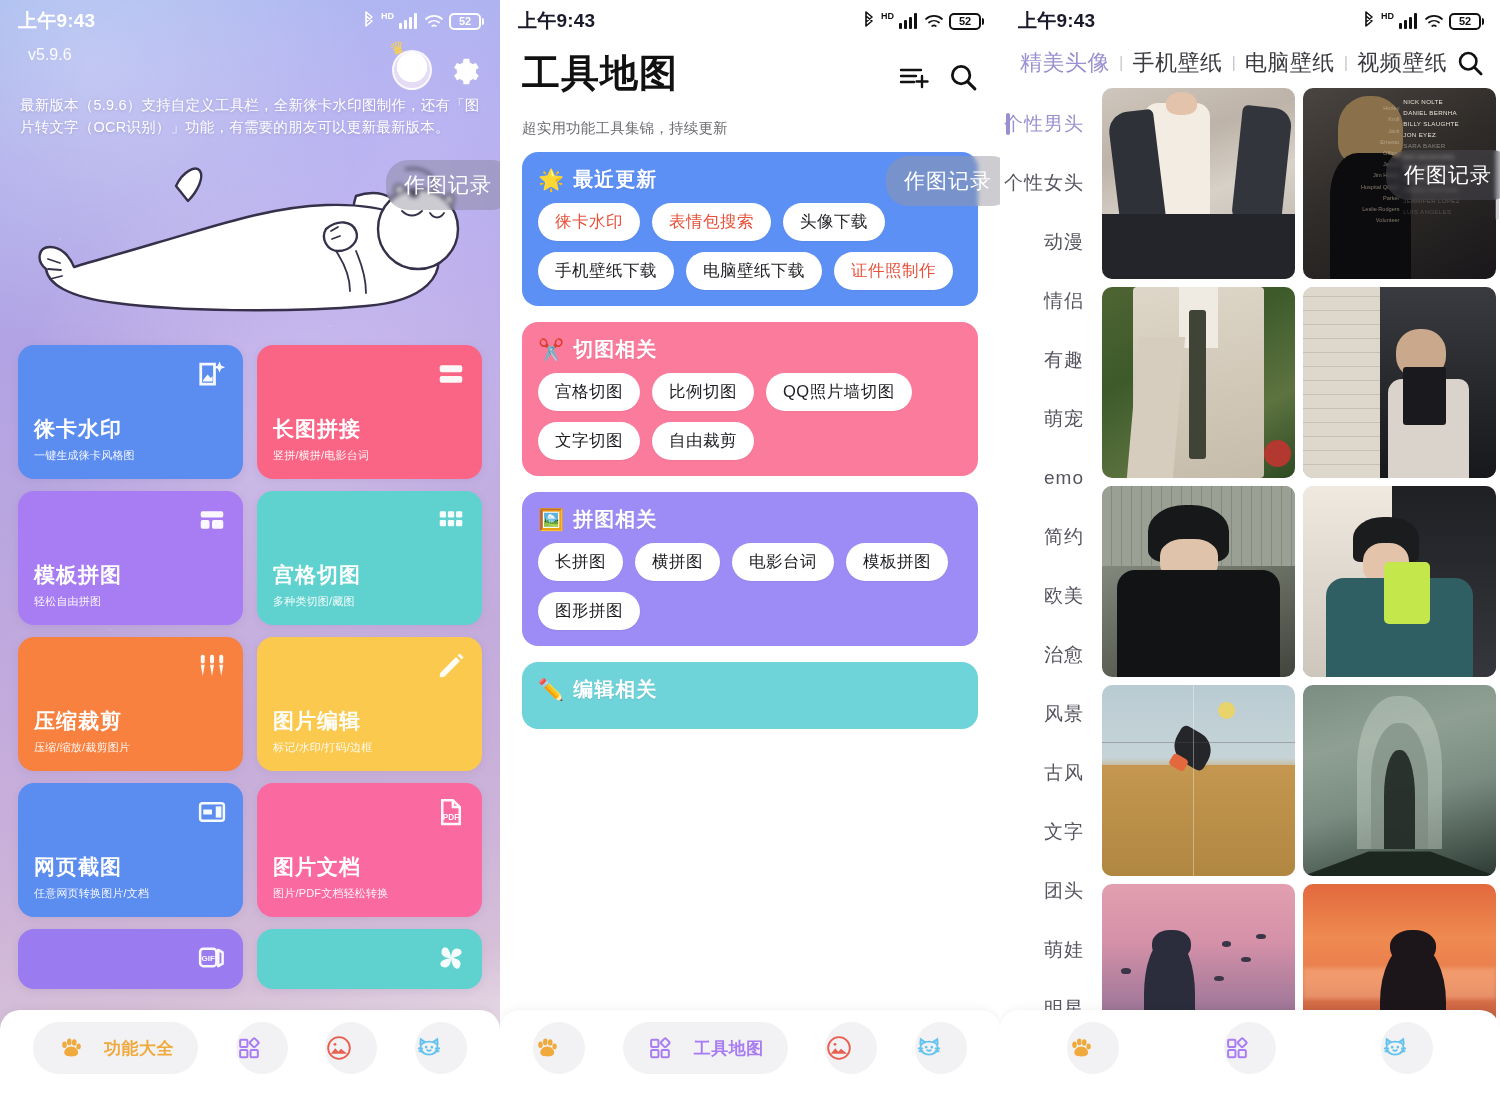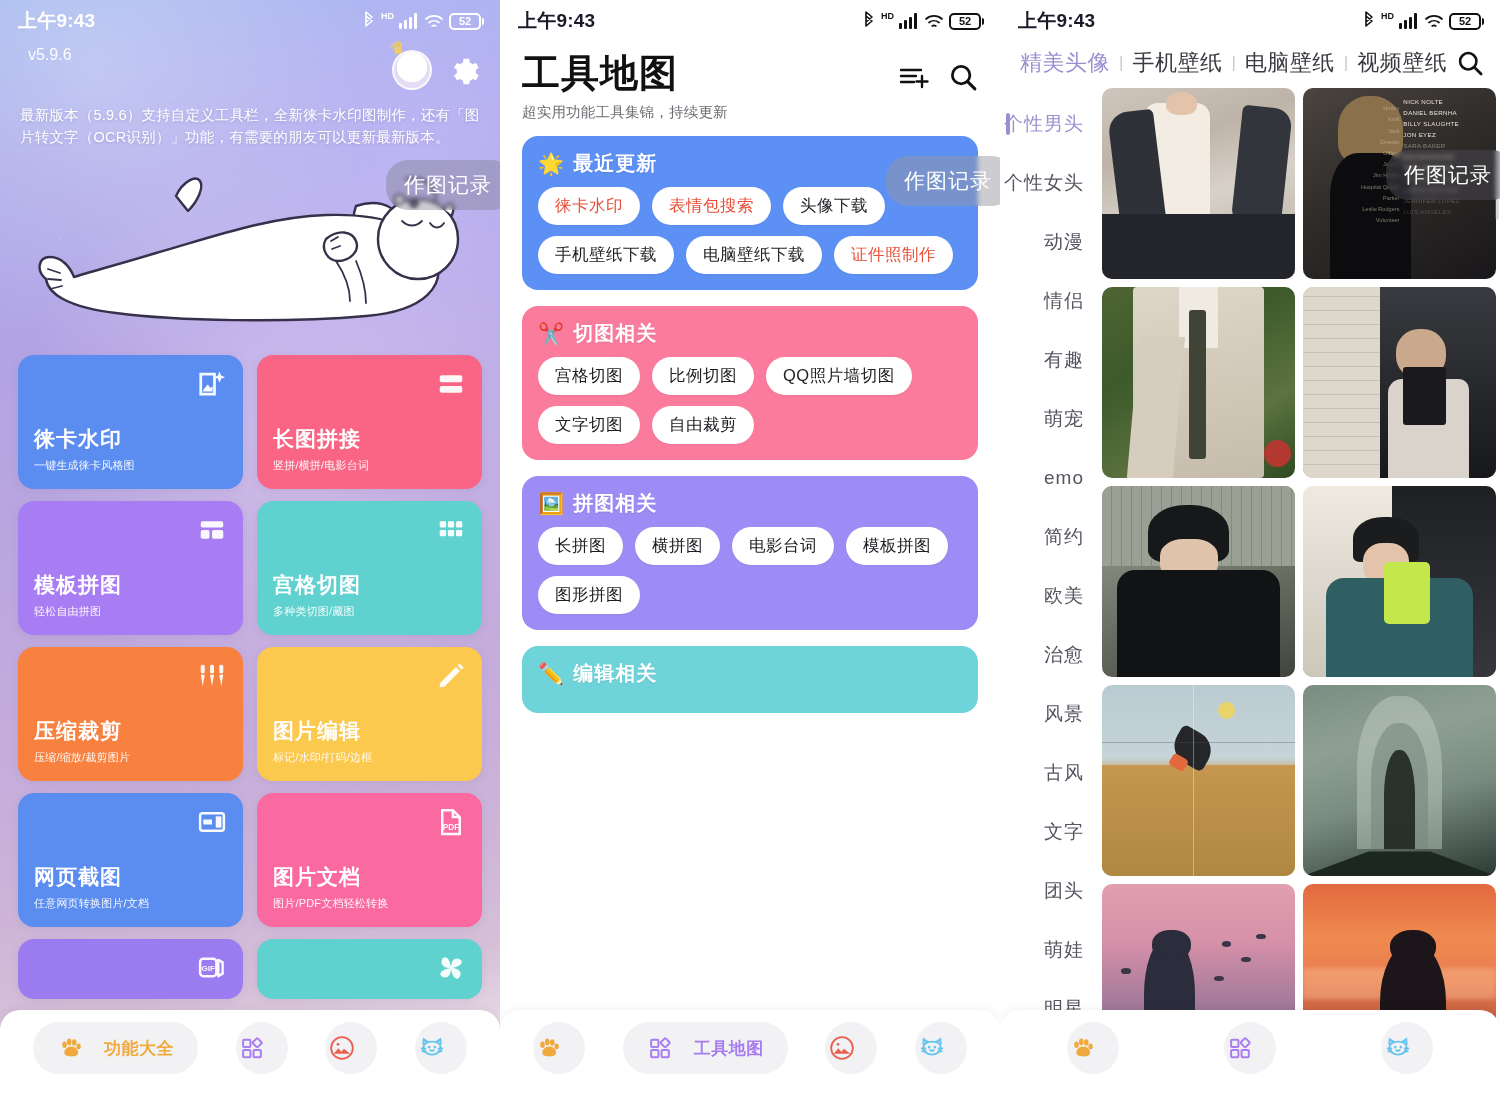--- a/index.html
+++ b/index.html
@@ -51,21 +51,21 @@
     text-shadow:0 1px 4px rgba(90,70,140,.25); }
   .s1-ver { font-size:16px; margin-left:8px; opacity:.95; font-weight:400; }
   .s1-headicons { display:flex; align-items:center; gap:14px; padding-top:4px; }
   .avatar { position:relative; width:40px; height:40px; border-radius:50%;
     background:radial-gradient(circle at 50% 42%, #fff 0 54%, #e5dcf6 56% 100%);
     border:2px solid rgba(255,255,255,.8); display:flex; align-items:center; justify-content:center; }
   .avatar .crown { position:absolute; top:-12px; left:-4px; font-size:17px; line-height:1;
     color:#ffd23f; transform:rotate(-18deg); }
   .avatar .face { font-size:20px; line-height:1; }
   .gear { width:34px; height:34px; color:#fff; }
-  .s1-desc { margin-top:14px; font-size:14.5px; line-height:1.55; color:#ffffff;
+  .s1-desc { margin-top:4px; font-size:14.5px; line-height:1.55; color:#ffffff;
     text-shadow:0 1px 3px rgba(100,80,150,.28); letter-spacing:.2px; }
 
   .floatbtn { position:absolute; right:-14px; border-radius:22px;
     background:rgba(120,120,135,.42); color:#fff; font-size:21px; letter-spacing:1px;
     padding:11px 22px 11px 18px; z-index:14; backdrop-filter:blur(2px); }
   .s1 .floatbtn { top:160px; background:rgba(125,125,140,.40); }
 
   .cat-wrap { position:relative; z-index:4; height:190px; margin-top:10px; }
   .cat-wrap svg { position:absolute; left:26px; top:2px; }
 
@@ -74,35 +74,35 @@
   .card { position:relative; border-radius:16px; padding:14px 16px 16px 16px; height:134px;
     display:flex; flex-direction:column; justify-content:flex-end; color:#fff;
     box-shadow:0 2px 8px rgba(90,70,140,.10); overflow:hidden; }
   .card .c-title { font-size:21px; font-weight:700; letter-spacing:1px; }
   .card .c-sub { font-size:11px; margin-top:5px; opacity:.93; letter-spacing:.2px; }
   .card .c-ic { position:absolute; top:14px; right:16px; width:30px; height:30px; color:#fff; opacity:.95; }
 
   .s1-nav, .s2-nav, .s3-nav { position:absolute; left:0; right:0; bottom:0; height:76px;
     background:#fff; border-radius:20px 20px 0 0; display:flex; align-items:center;
     justify-content:space-around; padding:0 14px; z-index:30; box-shadow:0 -2px 10px rgba(0,0,0,.05); }
-  .navitem { display:flex; align-items:center; justify-content:center; gap:19px;
+  .navitem { display:flex; align-items:center; justify-content:space-between; gap:19px;
     height:52px; border-radius:26px; background:#f2f2f4; }
   .navitem.plain { width:52px; }
   .navitem.active { padding:0 24px; }
   .navitem .nv-ic { width:28px; height:28px; display:flex; align-items:center; justify-content:center; }
   .navitem .nv-lb { font-size:17px; font-weight:700; letter-spacing:.5px; }
 
   
   .s2 .statusbar { color:#111; }
   .s2-head { padding:6px 22px 0 22px; }
   .s2-toprow { display:flex; align-items:flex-start; justify-content:space-between; }
   .s2-title { font-size:38px; font-weight:700; letter-spacing:1px; color:#111; }
   .s2-topicons { display:flex; align-items:center; gap:16px; padding-top:14px; }
   .s2-topicons svg { color:#111; }
-  .s2-sub { font-size:14.5px; color:#6b6b72; margin-top:4px; letter-spacing:.2px; }
+  .s2-sub { font-size:14.5px; color:#6b6b72; margin-top:20px; letter-spacing:.2px; }
   .s2 .floatbtn { top:156px; background:rgba(150,150,158,.48); }
 
   .sections { padding:14px 22px 0 22px; }
   .section { border-radius:16px; padding:14px 16px 16px 16px; margin-bottom:16px; }
   .sec-head { display:flex; align-items:center; gap:9px; margin-bottom:10px; }
   .sec-emoji { font-size:21px; line-height:1; }
   .sec-title { font-size:20px; font-weight:600; color:#fff; letter-spacing:1px;
     text-shadow:0 1px 2px rgba(0,0,0,.08); }
   .chips { display:flex; flex-wrap:wrap; gap:11px 12px; }
   .chip { background:#fff; border-radius:20px; padding:8px 17px; font-size:16.5px;

